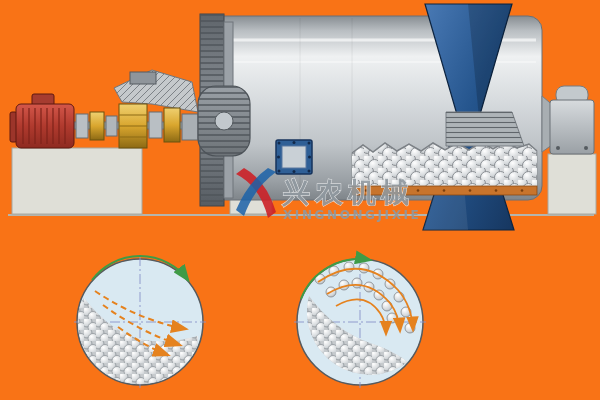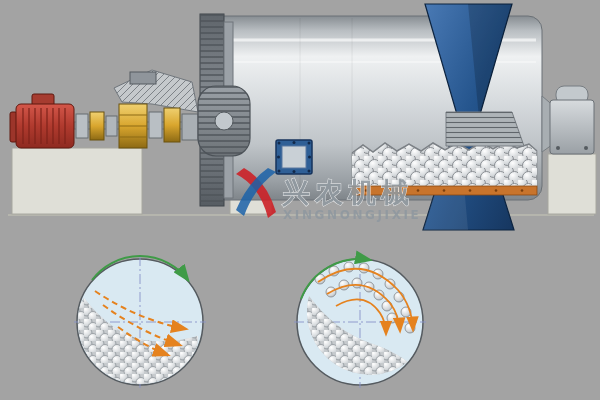--- a/index.html
+++ b/index.html
@@ -1,16 +1,16 @@
 <!DOCTYPE html>
 <html><head>
 <meta charset="utf-8">
 <style>
   html,body{margin:0;padding:0;background:#ffffff;}
-  .canvas{position:relative;width:600px;height:400px;background:#a3a3a3;overflow:hidden;
+  .canvas{position:relative;width:600px;height:400px;background:#f97316;overflow:hidden;
           font-family:"DejaVu Sans","Liberation Sans",sans-serif;}
   svg{display:block;}
   text{font-family:"DejaVu Sans","Liberation Sans",sans-serif;}
   .wm-cn{font-size:28px;font-weight:bold;letter-spacing:5px;fill:#9099a0;opacity:.88;
          paint-order:stroke;stroke:#ffffff;stroke-width:.8px;}
   .wm-en{font-size:12px;font-weight:bold;letter-spacing:2.6px;fill:#9099a0;opacity:.9;}
 </style>
 </head>
 <body>
 

